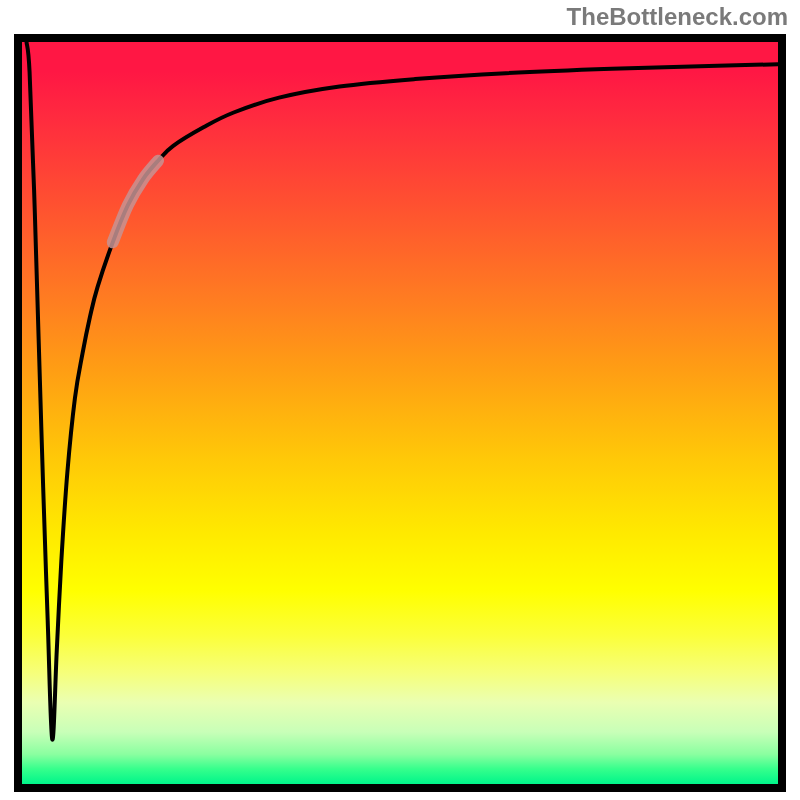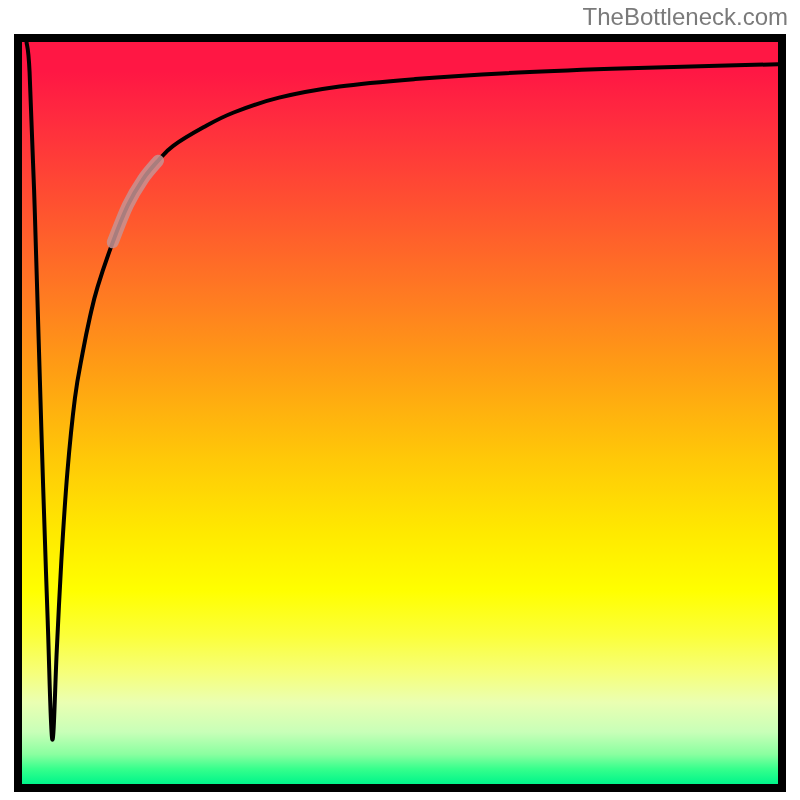--- a/index.html
+++ b/index.html
@@ -14,21 +14,21 @@
   .outer {
     position: relative;
     width: 800px;
     height: 800px;
   }
   .watermark {
     position: absolute;
     z-index: 40;
     color: #7a7a7a;
     font-size: 24px;
-    font-weight: 400;
+    font-weight: 700;
     letter-spacing: 0px;
   }
   .plot-frame {
     position: absolute;
     box-sizing: border-box;
     background: transparent;
   }
   .gradient {
     position: absolute;
     background: linear-gradient(

